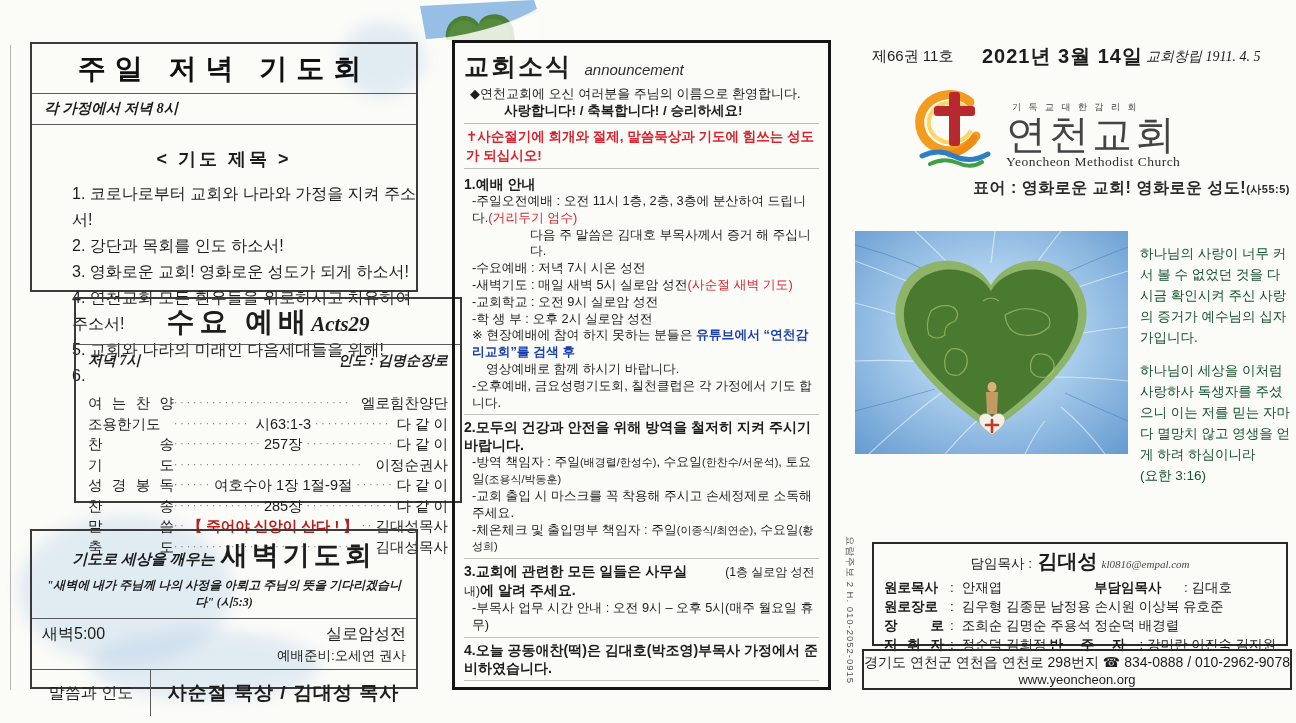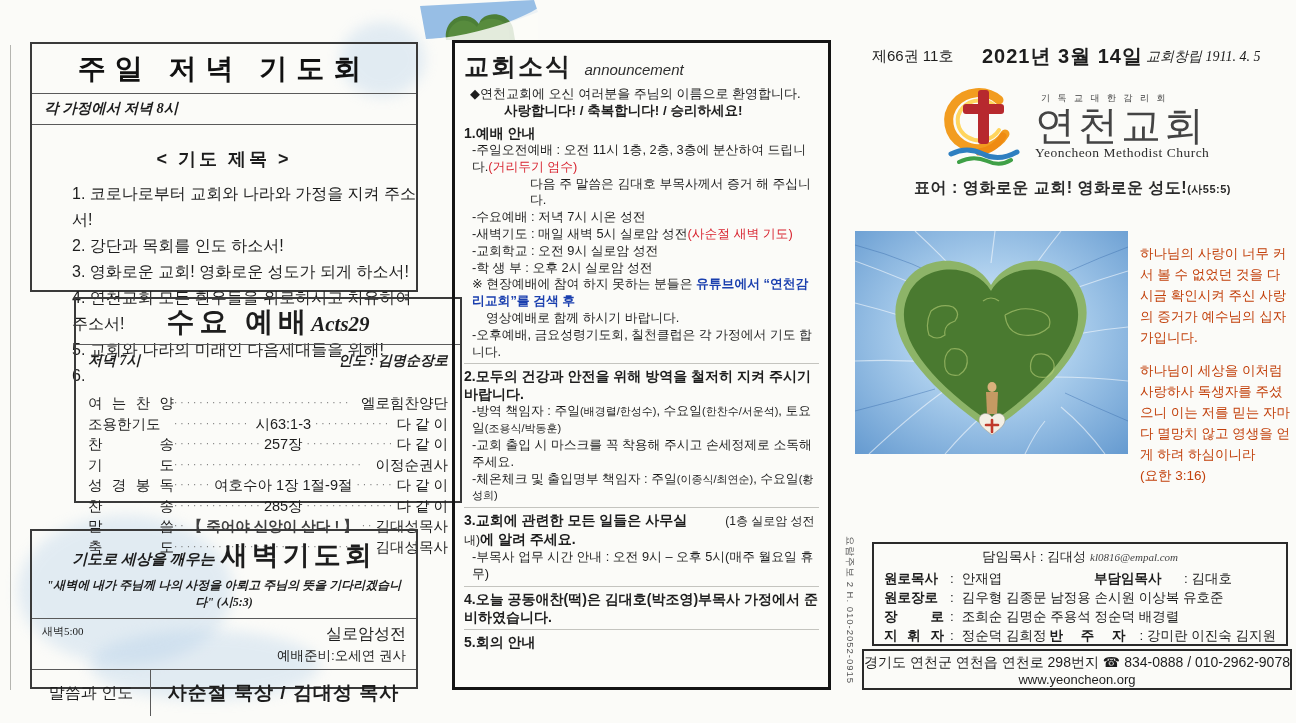--- a/index.html
+++ b/index.html
@@ -26,27 +26,27 @@
   .wed-title{font-size:28px;font-weight:bold;letter-spacing:5px;}
   .wed-suffix{font-family:"Liberation Serif","DejaVu Serif",serif;font-style:italic;font-size:21px;font-weight:bold;letter-spacing:0;}
   .wed-titlerow{text-align:center;padding:4px 0 3px;}
   .wed-info{display:flex;justify-content:space-between;padding:7px 12px 10px;font-size:14px;}
   .wrow{display:flex;align-items:baseline;padding:0 12px;font-size:14.5px;line-height:19.5px;}
   .wlabel{display:inline-block;width:86px;text-align:justify;text-align-last:justify;white-space:nowrap;}
   .wcenter{padding:0 4px;white-space:nowrap;}
   .wright{white-space:nowrap;text-align:right;padding-left:4px;}
   .leader{flex:1 1 0;overflow:hidden;white-space:nowrap;color:#777;font-size:10px;position:relative;top:-2px;min-width:8px;}
   .leader::before{content:"······································································";letter-spacing:3px;}
-  .blue-b{color:#404040;font-weight:bold;}
+  .blue-b{color:#b91c1c;font-weight:bold;}
   .dawn-titlerow{text-align:center;padding:6px 0 2px;}
   .dawn-pre{font-size:15px;margin-right:6px;}
   .dawn-title{font-size:27px;font-weight:bold;letter-spacing:4px;}
   .dawn-quote{text-align:center;font-size:12px;padding:2px 6px 7px;}
   .dawn-mid{display:flex;justify-content:space-between;padding:5px 10px 4px;border-top:1px solid #5a5a5a;}
-  .dawn-time{font-size:11px;font-family:Liberation Serif, serif;}
+  .dawn-time{font-size:16px;}
   .dawn-place{font-size:16px;text-align:right;}
   .dawn-prep{font-size:13.5px;text-align:right;margin-top:2px;}
   .dawn-bottom{display:flex;border-top:1px solid #5a5a5a;height:46px;}
   .dawn-cell-l{width:118px;border-right:1px solid #5a5a5a;display:flex;align-items:center;justify-content:center;font-size:16px;}
   .dawn-cell-r{flex:1;display:flex;align-items:center;justify-content:center;font-size:19px;font-weight:bold;letter-spacing:1px;}
 
   
   #mid{position:absolute;left:452px;top:40px;width:379px;height:650px;border:3px solid #141414;box-sizing:border-box;
        padding:6px 9px 4px;z-index:1;background:transparent;overflow:hidden;}
   .m-titlerow{padding:1px 0 2px;}
@@ -64,33 +64,33 @@
   .indent1{padding-left:66px;}
   .indent2{padding-left:22px;}
   .red{color:#d8232f;}
   .blue{color:#1a3fae;font-weight:bold;}
   .hw{font-size:11px;}
 
   
   .r-volume{left:872px;top:47px;font-size:15px;}
   .r-date{left:982px;top:43px;font-size:20px;font-weight:bold;letter-spacing:1px;}
   .r-founded{left:1146px;top:48px;font-family:"Liberation Serif","DejaVu Serif",serif;font-style:italic;font-size:14px;}
-  #logo{left:937px;top:82px;width:350px;height:88px;display:flex;align-items:center;}
+  #logo{left:908px;top:82px;width:350px;height:88px;display:flex;align-items:flex-end;}
   .logo-text{margin-left:6px;}
   .logo-denom{font-size:9px;letter-spacing:7.5px;color:#3c3c3c;padding-left:6px;}
   .logo-name{font-size:40px;font-weight:normal;color:#444;letter-spacing:3px;line-height:40px;}
   .logo-eng{font-family:"Liberation Serif","DejaVu Serif",serif;font-size:13.5px;color:#2e2e2e;letter-spacing:.5px;}
-  .r-motto{left:855px;top:178px;width:435px;text-align:center;font-size:16px;font-weight:bold;letter-spacing:.5px;color:#2a2a2a;}
+  .r-motto{left:855px;top:178px;width:435px;text-align:right;font-size:16px;font-weight:bold;letter-spacing:.5px;color:#2a2a2a;}
   .r-motto .ref{font-size:11px;font-weight:bold;}
   #heart-art{left:855px;top:231px;z-index:1;}
-  .r-verse{left:1140px;top:243px;width:152px;font-size:13.5px;line-height:21px;color:#c2410c;}
+  .r-verse{left:1140px;top:243px;width:152px;font-size:13.5px;line-height:21px;color:#14532d;}
   .r-verse p{margin:0 0 12px;}
   #staff{left:872px;top:542px;width:416px;height:104px;border:2px solid #2a2a2a;box-sizing:border-box;padding:3px 10px;z-index:1;}
   .s-top{text-align:center;font-size:13.5px;padding:1px 0 3px;}
-  .s-top .nm{font-weight:normal;font-size:13px;}
+  .s-top .nm{font-weight:bold;font-size:20px;}
   .s-top .em{font-family:"Liberation Serif","DejaVu Serif",serif;font-style:italic;font-size:11px;color:#444;margin-left:4px;}
   .srow{display:flex;font-size:13.5px;line-height:19px;}
   .slabel{display:inline-block;width:60px;font-weight:bold;text-align:justify;text-align-last:justify;}
   .ssep{padding:0 8px 0 6px;}
   .sval{white-space:nowrap;}
   .sright{margin-left:auto;display:flex;}
   .slabel2{display:inline-block;width:76px;font-weight:bold;text-align:justify;text-align-last:justify;}
   #addr{left:862px;top:649px;width:430px;height:41px;border:2px solid #2a2a2a;box-sizing:border-box;text-align:center;z-index:1;}
   .addr1{font-size:14px;padding-top:3px;}
   .addr2{font-size:13px;}
@@ -211,20 +211,21 @@
   </div>
 </div>
 
 <div id="mid">
   <div class="m-titlerow">
     <span class="m-title">교회소식</span>
     <span class="m-sub">announcement</span>
   </div>
   <div class="m-line">◆연천교회에 오신 여러분을 주님의 이름으로 환영합니다.</div>
   <div class="m-welcome2">사랑합니다! / 축복합니다! / 승리하세요!</div>
+  <div class="m-lent">✝사순절기에 회개와 절제, 말씀묵상과 기도에 힘쓰는 성도가 되십시오!</div>
 
   <div class="m-sec first">
     <div class="m-h">1.예배 안내</div>
     <div class="m-body"><span>-주일오전예배 : 오전 11시 1층, 2층, 3층에 분산하여 드립니다.</span><span class="red">(거리두기 엄수)</span></div>
     <div class="m-body indent1">다음 주 말씀은 김대호 부목사께서 증거 해 주십니다.</div>
     <div class="m-body">-수요예배 : 저녁 7시 시온 성전</div>
     <div class="m-body"><span>-새벽기도 : 매일 새벽 5시 실로암 성전</span><span class="red">(사순절 새벽 기도)</span></div>
     <div class="m-body">-교회학교 : 오전 9시 실로암 성전</div>
     <div class="m-body">-학 생 부 : 오후 2시 실로암 성전</div>
     <div class="m-body"><span>※ 현장예배에 참여 하지 못하는 분들은 </span><span class="blue">유튜브에서 “연천감리교회”를 검색 후</span></div>

